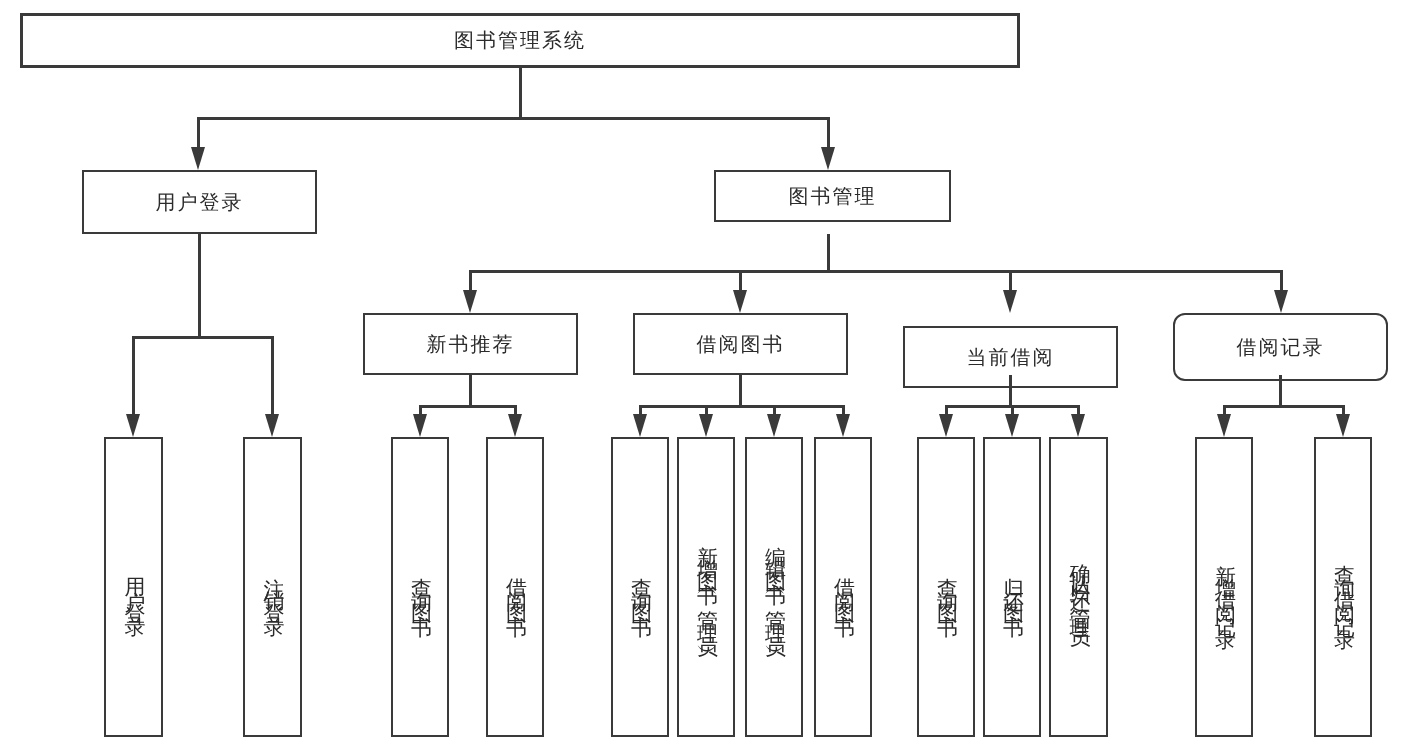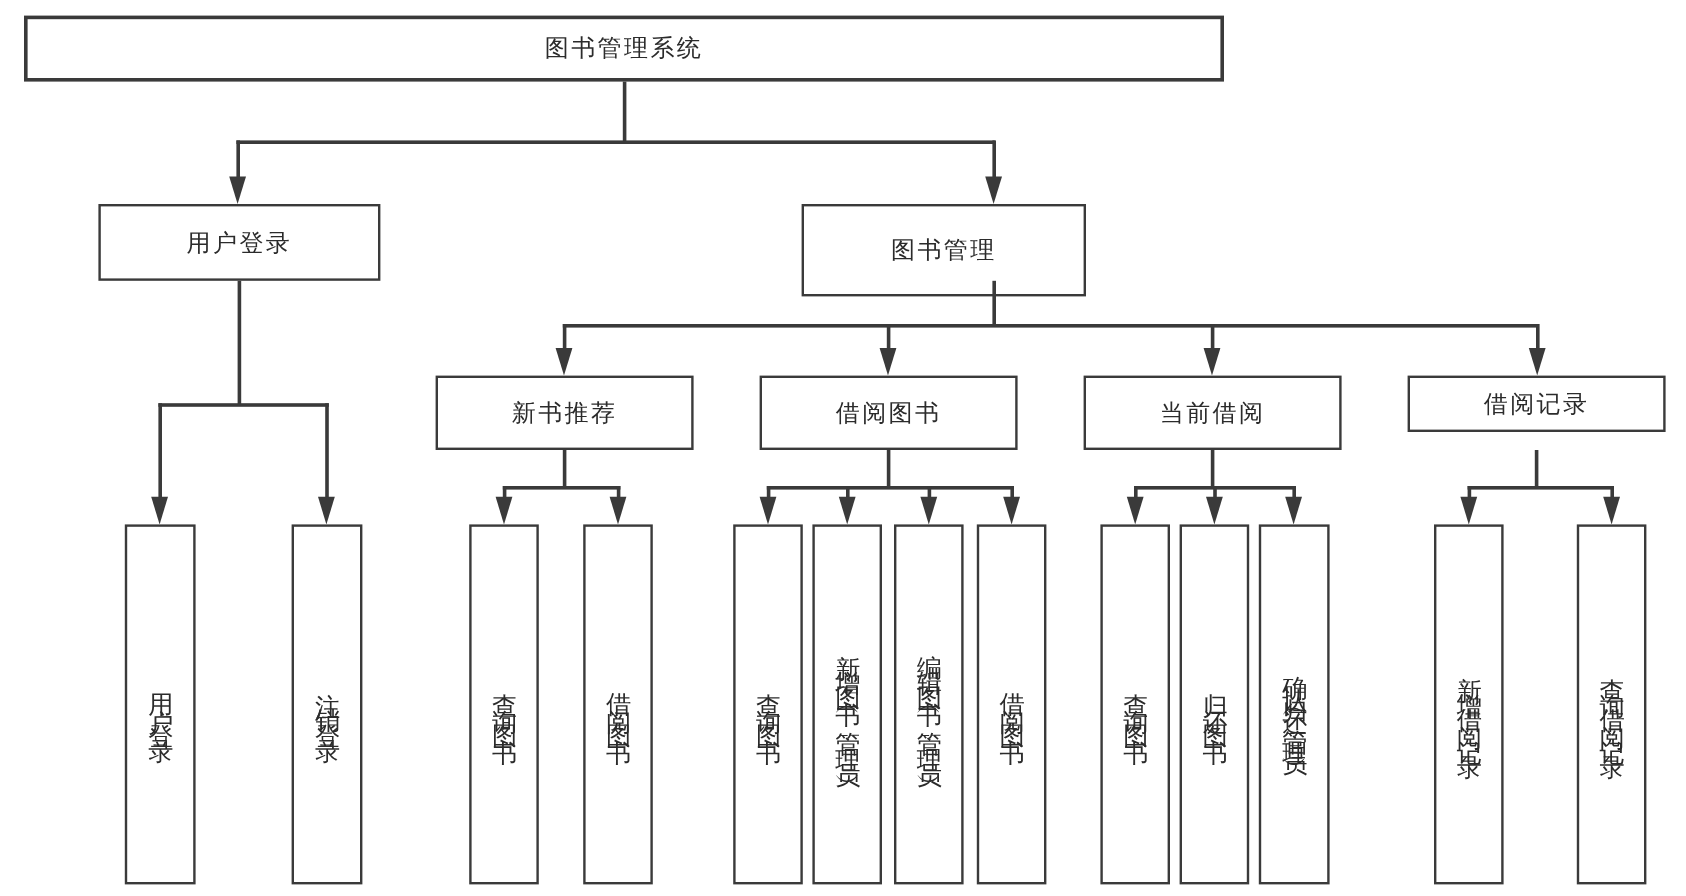--- a/index.html
+++ b/index.html
@@ -9,21 +9,21 @@
     --bg: #ffffff;
   }
   * { box-sizing: border-box; }
   html, body { margin: 0; padding: 0; background: var(--bg); }
   .canvas {
     position: relative;
     width: 1405px;
     height: 747px;
     background: var(--bg);
     overflow: hidden;
-    font-family: Liberation Sans, sans-serif;
+    font-family: Liberation Mono, monospace;
     color: var(--text);
   }
   .node {
     position: absolute;
     border: 2.5px solid var(--line);
     background: #fff;
     display: flex;
     align-items: center;
     justify-content: center;
   }
@@ -74,21 +74,21 @@
   <div class="vline" style="left:519px; top:68px; height:50px;"></div>
   <div class="hline" style="left:197px; top:117px; width:632px;"></div>
   <div class="vline" style="left:197px; top:117px; height:31px;"></div>
   <div class="arrow" style="left:191px; top:147px;"></div>
   <div class="vline" style="left:827px; top:117px; height:31px;"></div>
   <div class="arrow" style="left:821px; top:147px;"></div>
 
   <div class="node" style="left:82px; top:170px; width:235px; height:64px;">
     <span class="h-label">用户登录</span>
   </div>
-  <div class="node" style="left:668px; top:170px; width:237px; height:77px;">
+  <div class="node" style="left:714px; top:170px; width:237px; height:52px;">
     <span class="h-label">图书管理</span>
   </div>
 
   <div class="vline" style="left:198px; top:234px; height:104px;"></div>
   <div class="hline" style="left:132px; top:336px; width:142px;"></div>
   <div class="vline" style="left:132px; top:336px; height:80px;"></div>
   <div class="arrow" style="left:126px; top:414px;"></div>
   <div class="vline" style="left:271px; top:336px; height:80px;"></div>
   <div class="arrow" style="left:265px; top:414px;"></div>
 
@@ -102,24 +102,24 @@
   <div class="arrow" style="left:1003px; top:290px;"></div>
   <div class="vline" style="left:1280px; top:270px; height:21px;"></div>
   <div class="arrow" style="left:1274px; top:290px;"></div>
 
   <div class="node" style="left:363px; top:313px; width:215px; height:62px;">
     <span class="h-label">新书推荐</span>
   </div>
   <div class="node" style="left:633px; top:313px; width:215px; height:62px;">
     <span class="h-label">借阅图书</span>
   </div>
-  <div class="node" style="left:903px; top:313px; width:215px; height:62px;">
+  <div class="node" style="left:903px; top:326px; width:215px; height:62px;">
     <span class="h-label">当前借阅</span>
   </div>
-  <div class="node" style="left:1173px; top:313px; width:215px; height:47px;">
+  <div class="node" style="left:1173px; top:313px; width:215px; height:68px;border-radius:12px;">
     <span class="h-label">借阅记录</span>
   </div>
 
   <div class="vline" style="left:469px; top:375px; height:32px;"></div>
   <div class="hline" style="left:419px; top:405px; width:98px;"></div>
   <div class="vline" style="left:419px; top:405px; height:11px;"></div>
   <div class="arrow" style="left:413px; top:414px;"></div>
   <div class="vline" style="left:514px; top:405px; height:11px;"></div>
   <div class="arrow" style="left:508px; top:414px;"></div>
 

